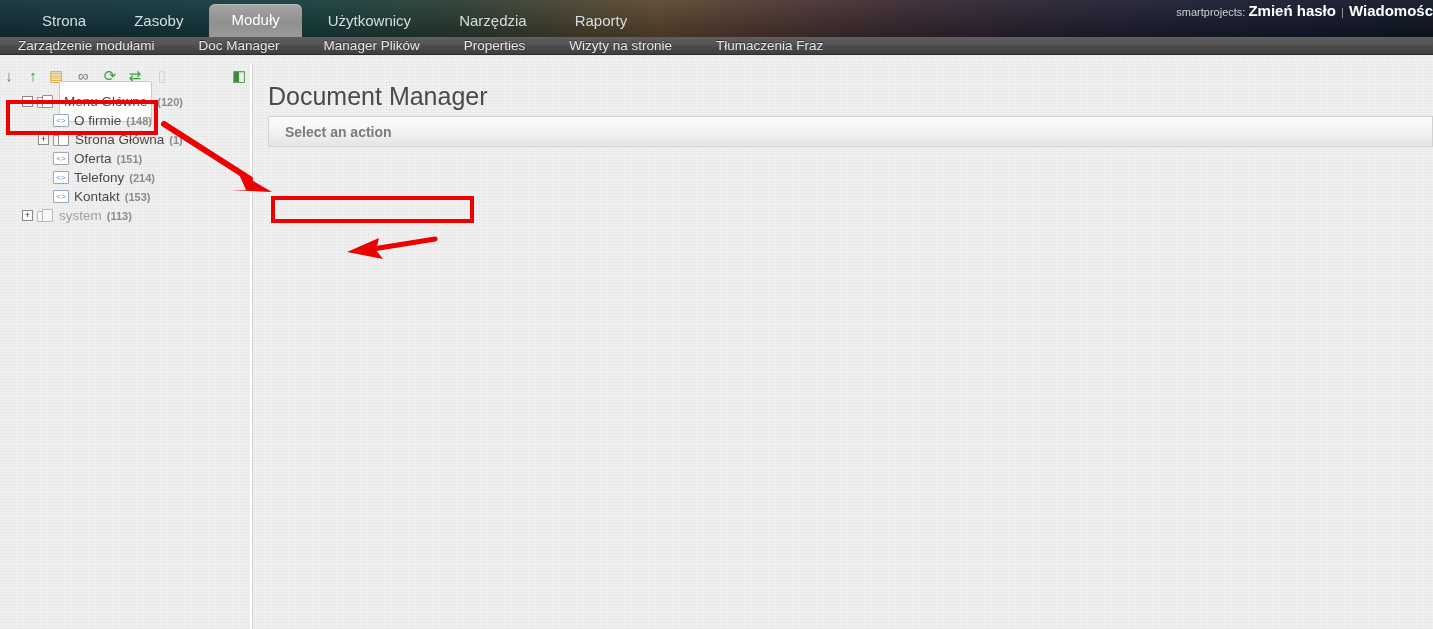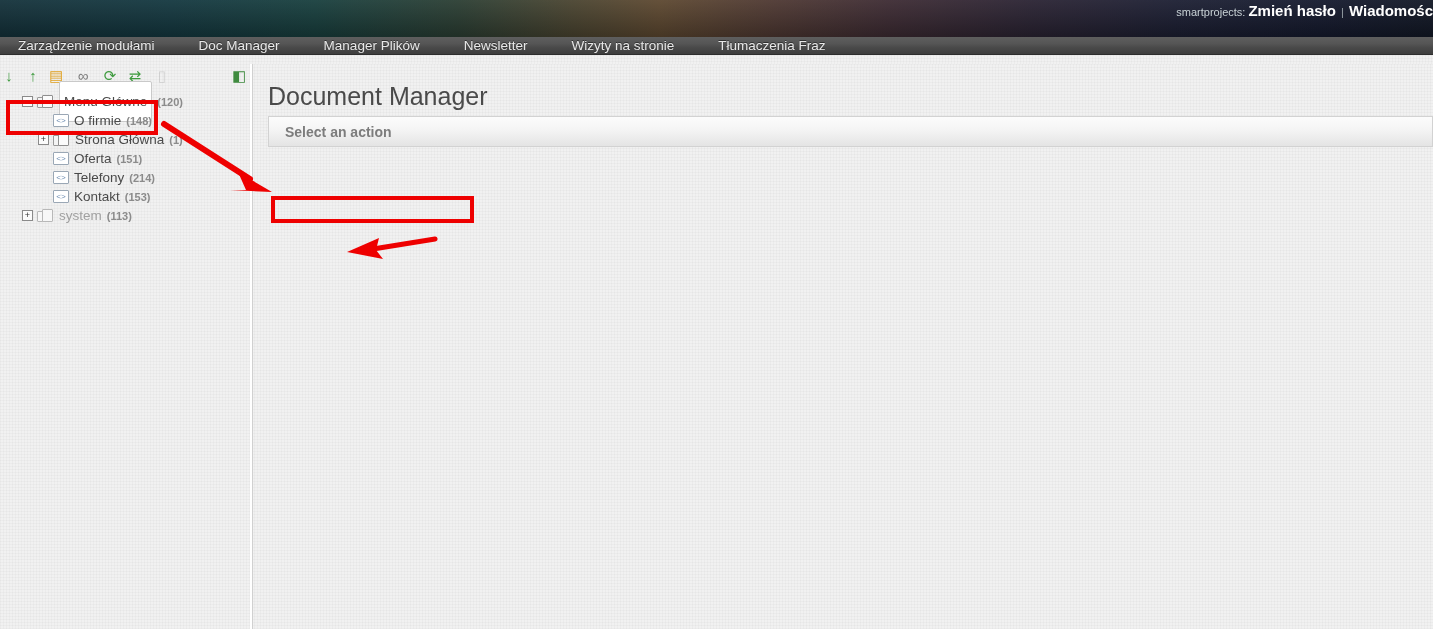--- a/index.html
+++ b/index.html
@@ -185,33 +185,41 @@
     position:absolute; border:4px solid #ee0000; z-index:60; pointer-events:none;
   }
   .annot-arrow { position:absolute; z-index:60; pointer-events:none; }
 </style>
 </head>
 <body>
 
 <div id="app" class="linen">
 
   <div id="topbar">
+    <div class="mainnav" id="mainnav">
+        <div class="item first">Strona</div>
+        <div class="item">Zasoby</div>
+        <div class="item active">Moduły</div>
+        <div class="item">Użytkownicy</div>
+        <div class="item">Narzędzia</div>
+        <div class="item">Raporty</div>
+      </div>
     <div class="useracct" id="useracct">
       <span class="uname">smartprojects:</span>
       <a class="lnk" href="#">Zmień hasło</a>
       <span class="sep">|</span>
       <a class="lnk" href="#">Wiadomośc</a>
     </div>
   </div>
 
   <div id="subnav">
       <div class="sitem first">Zarządzenie modułami</div>
       <div class="sitem">Doc Manager</div>
       <div class="sitem">Manager Plików</div>
-      <div class="sitem">Newsletter</div>
+      <div class="sitem">Properties</div>
       <div class="sitem">Wizyty na stronie</div>
       <div class="sitem">Tłumaczenia Fraz</div>
     </div>
 
   <div id="sidebar" class="linen">
     <div id="treetoolbar">
         <span class="ticon" style="left: 0px; color: rgb(63, 155, 63); font-size: 15px; line-height: 18px; text-align: center; opacity: 1;">↓</span>
         <span class="ticon" style="left: 24px; color: rgb(63, 155, 63); font-size: 15px; line-height: 18px; text-align: center; opacity: 1;">↑</span>
         <span class="ticon" style="left: 47px; color: rgb(224, 160, 32); font-size: 15px; line-height: 18px; text-align: center; opacity: 1;">▤</span>
         <span class="ticon" style="left: 74px; color: rgb(122, 122, 122); font-size: 15px; line-height: 18px; text-align: center; opacity: 1;">∞</span>

